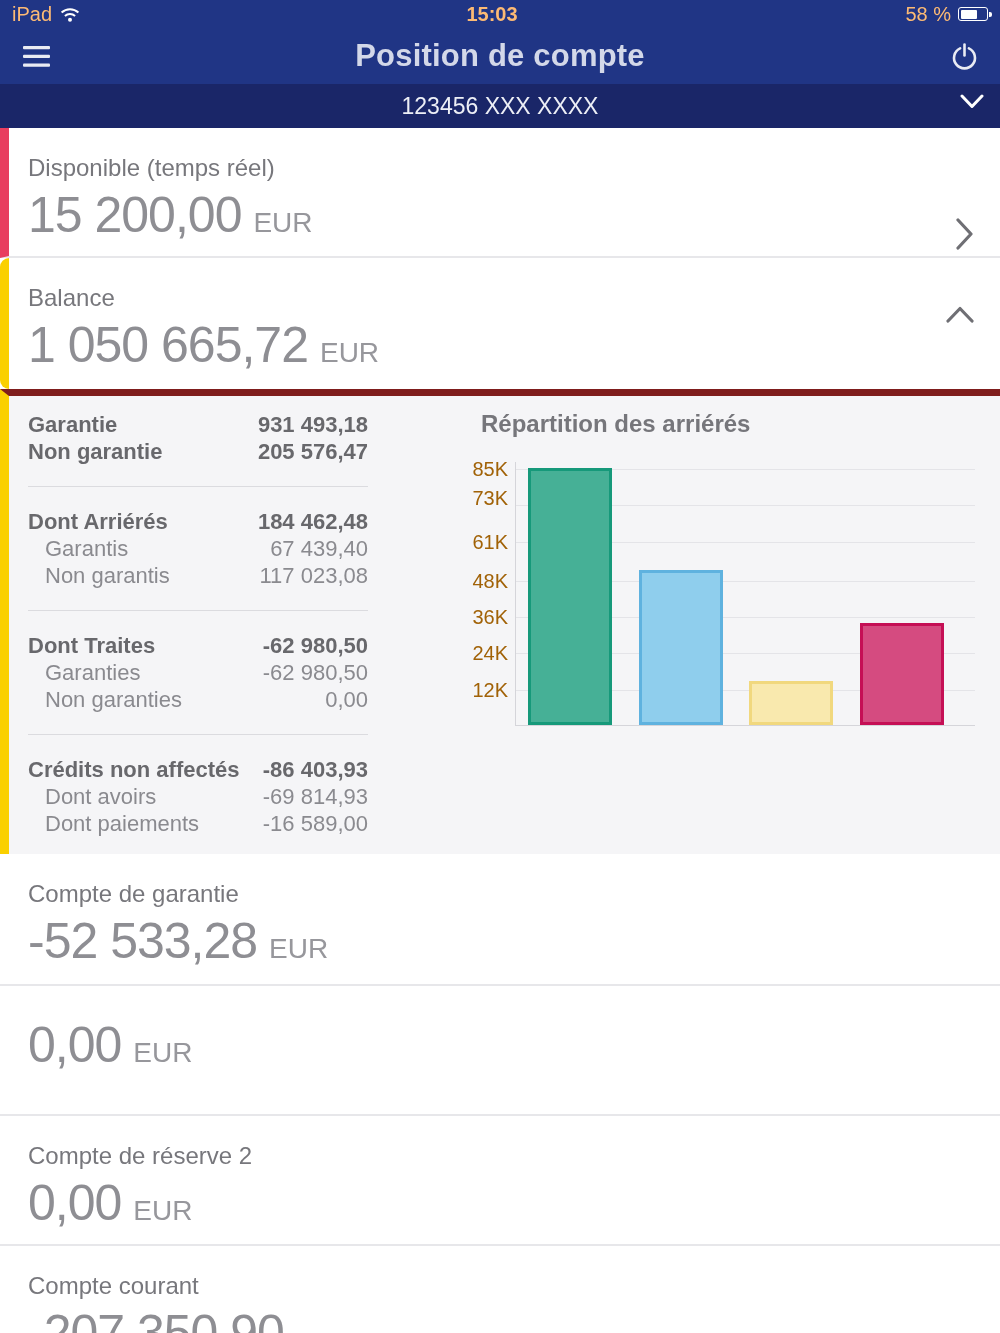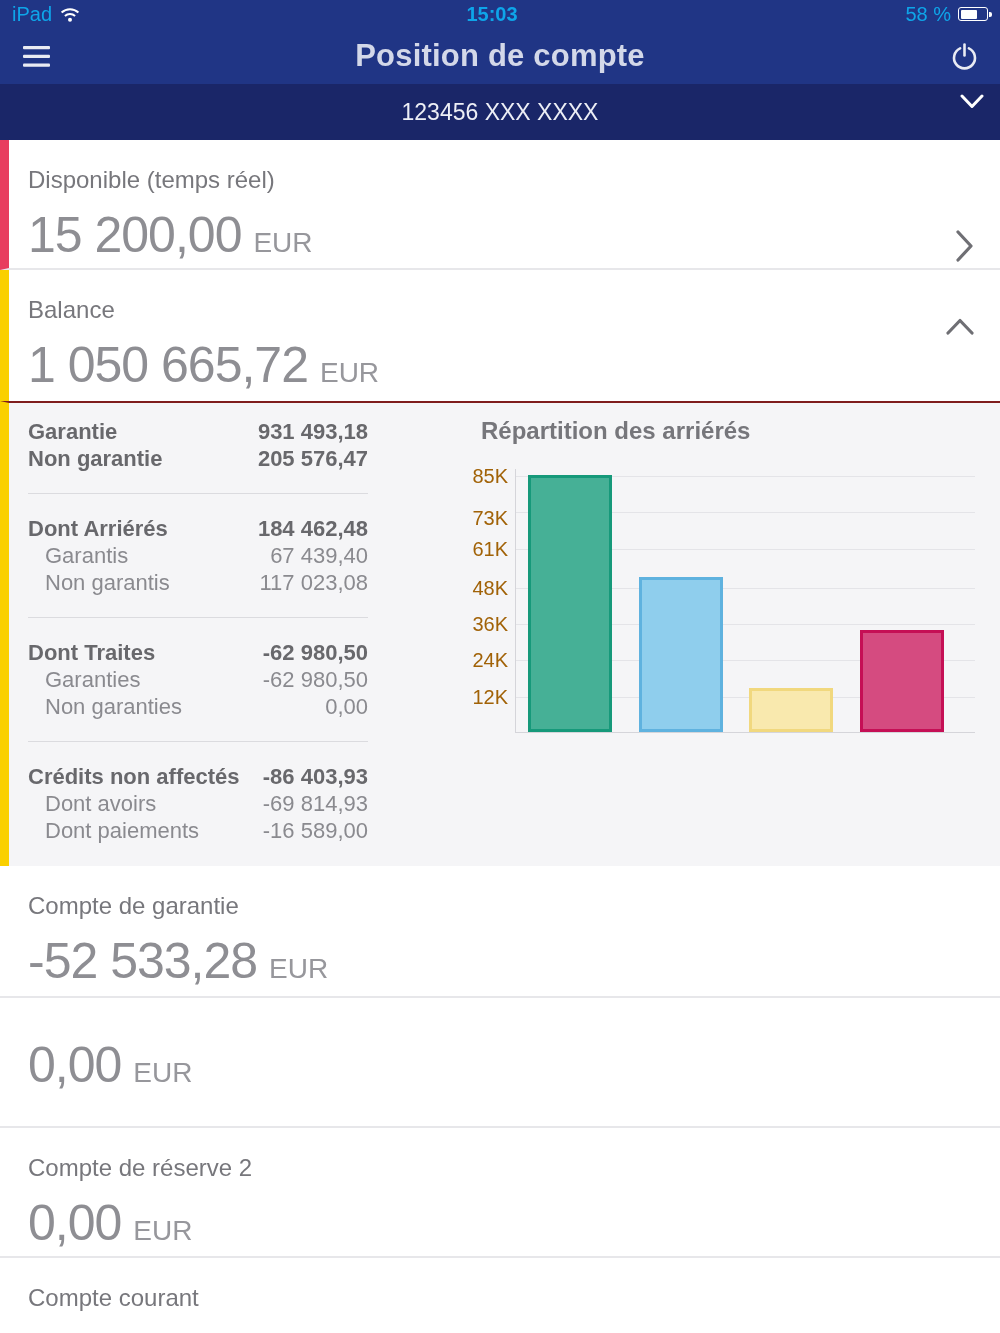--- a/index.html
+++ b/index.html
@@ -1,56 +1,56 @@
 <!DOCTYPE html>
 <html><head>
 <meta charset="utf-8">
 <style>
   * { margin:0; padding:0; box-sizing:border-box; }
   html,body { width:1000px; height:1333px; overflow:hidden; background:#fff;
               font-family:"Liberation Sans", sans-serif; }
 
   
-  .status-bar { height:28px; background:#203585; color:#0ea5e9; display:flex;
+  .status-bar { height:28px; background:#203585; color:#fdba74; display:flex;
                 align-items:center; justify-content:space-between; padding:0 12px;
                 font-size:20px; position:relative; }
   .status-left, .status-right { display:flex; align-items:center; gap:7px; }
   .status-time { position:absolute; left:0; right:16px; text-align:center; font-weight:700; font-size:20px; }
   .batt { display:inline-block; position:relative; width:30px; height:14px;
           border:1.5px solid #fff; border-radius:3px; }
   .batt::after { content:""; position:absolute; right:-5px; top:3.5px; width:3px; height:5px;
                  background:#fff; border-radius:0 2px 2px 0; }
   .batt-fill { position:absolute; left:1.5px; top:1.5px; bottom:1.5px; width:58%; background:#fff; border-radius:1px; }
 
   .nav-bar { height:56px; background:#203585; display:flex; align-items:center;
              justify-content:space-between; padding:0 14px; position:relative; }
   .nav-title { position:absolute; left:0; right:0; text-align:center; color:#D3D8E9;
                font-size:31px; font-weight:700; letter-spacing:0.2px; }
   .icon-btn { width:44px; height:44px; display:flex; align-items:center; justify-content:center; z-index:2; }
 
-  .account-bar { height:56px; background:#1A2668; display:flex; align-items:center;
+  .account-bar { height:44px; background:#1A2668; display:flex; align-items:center;
                  justify-content:center; position:relative; }
   .account-label { color:#EDEFF6; font-size:23px; }
   .account-chevron { position:absolute; right:16px; top:10px; }
 
   
   .card { background:#fff; position:relative; padding:26px 28px 4px 28px; }
   .card.sep { border-top:2px solid #E7E7EA; }
   .card-label { font-size:24px; color:#77777C; }
-  .amount-row { display:flex; align-items:baseline; margin-top:12px; }
+  .amount-row { display:flex; align-items:baseline; margin-top:4px; }
   .amount { font-size:50px; color:#8E8E93; letter-spacing:-1px; }
   .amount-cur { font-size:28px; color:#97979C; margin-left:12px; letter-spacing:0; }
   .card-disponible { height:130px; border-left:9px solid #E83E5F; border-bottom:2px solid #E7E7EA; padding-left:19px; }
-  .card-balance    { height:131px; border-left:9px solid #FAD000; padding-left:19px; }
+  .card-balance    { height:131px; border-left:9px solid #FAD000; padding-left:19px;border-radius:9px; }
   .chev-right { position:absolute; right:26px; top:90px; }
   .chev-up    { position:absolute; right:26px; top:48px; }
 
   
   .details-panel { height:465px; background:#F5F5F7; border-left:9px solid #FAD000;
-                   display:flex; border-top:2px solid #7f1d1d; }
+                   display:flex; border-top:7px solid #7f1d1d; }
   .breakdown { width:359px; padding:15px 0 0 19px; }
   .bk-inner { width:340px; }
   .bk-row { display:flex; justify-content:space-between; font-size:22px; line-height:27px; color:#8A8A8F; }
   .bk-row.bold { font-weight:700; color:#68686C; }
   .bk-row.indent .bk-label { padding-left:17px; }
   .bk-div { height:1px; background:#DBDBDF; margin:21px 0; }
 
   .chart-col { flex:1; padding:14px 25px 0 92px; }
   .chart-title { font-size:24px; font-weight:700; color:#76767B; margin-left:21px; }
   .plot-wrap { display:flex; margin-top:24px; }
@@ -199,21 +199,21 @@
         <span class="bk-value">-16 589,00</span>
       </div>
     </div>
   </div>
 
   <div class="chart-col">
     <div class="chart-title">Répartition des arriérés</div>
     <div class="plot-wrap">
       <div class="ylabels" id="ylabels">
           <div class="ylabel" style="top: 7px;">85K</div>
-          <div class="ylabel" style="top: 49px; margin-left: 34px;">73K</div>
+          <div class="ylabel" style="top: 36px; margin-left: 34px;">73K</div>
           <div class="ylabel" style="top: 80px;">61K</div>
           <div class="ylabel" style="top: 118.871px;">48K</div>
           <div class="ylabel" style="top: 155.153px;">36K</div>
           <div class="ylabel" style="top: 191.435px;">24K</div>
           <div class="ylabel" style="top: 227.718px;">12K</div>
         </div>
       <div class="plot" id="plot">
           <div class="gridline" style="top: 7px;"></div>
           <div class="gridline" style="top: 43.2824px;"></div>
           <div class="gridline" style="top: 79.5647px;"></div>

